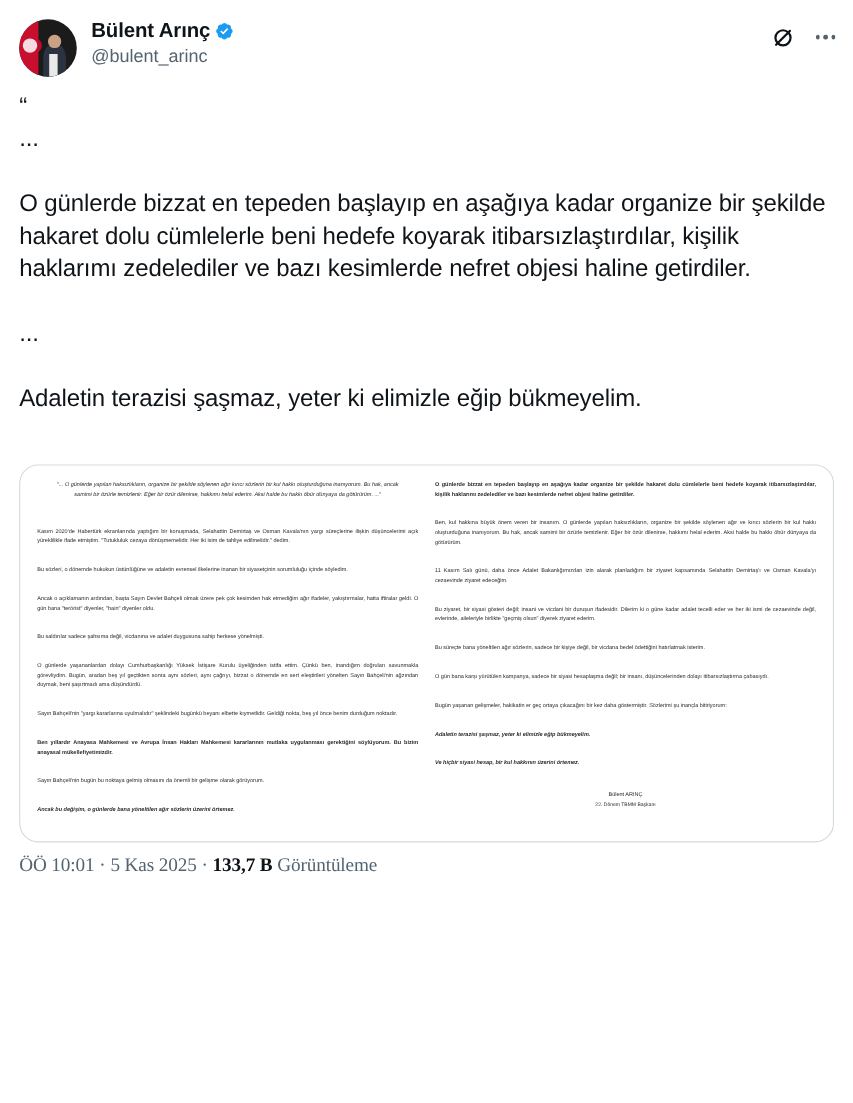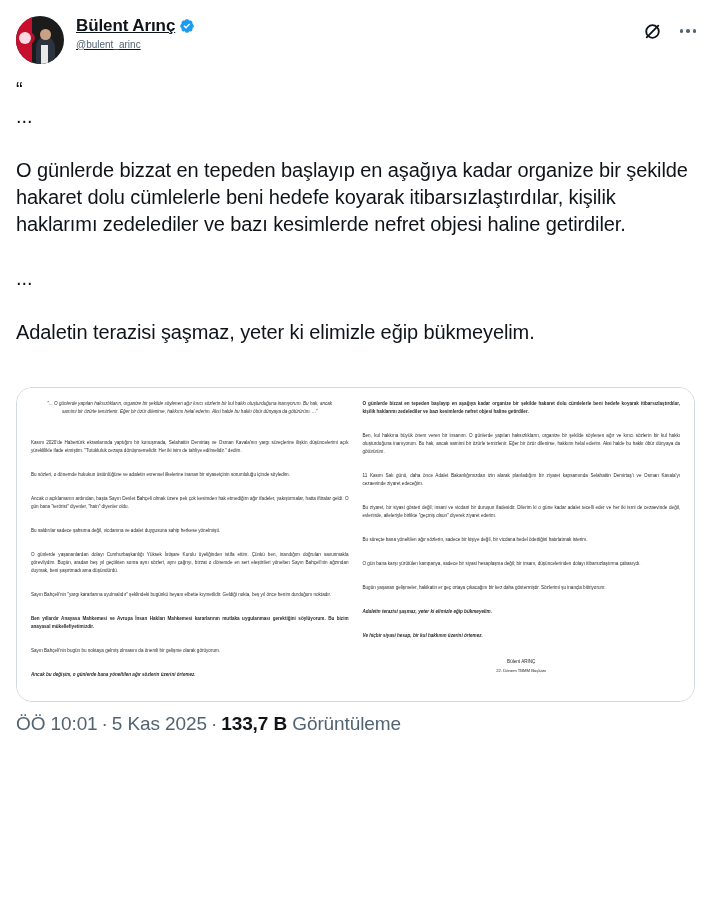--- a/index.html
+++ b/index.html
@@ -74,42 +74,41 @@
     height: 40%;
     background: #e9e9ea;
   }
 
   .name-block {
     margin-left: 12px;
     display: flex;
     flex-direction: column;
     justify-content: center;
     line-height: 1.15;
-    text-decoration: underline;
   }
   .display-name-row {
     display: flex;
     align-items: center;
     gap: 4px;
   }
   .display-name {
     font-size: 17px;
     font-weight: bold;
     color: #0f1419;
     letter-spacing: -0.1px;
   }
   .verified-badge {
     width: 16px;
     height: 16px;
     display: inline-block;
     flex: 0 0 16px;
     margin-top: 1px;
   }
   .handle {
-    font-size: 10px;
+    font-size: 15px;
     color: #536471;
     margin-top: 3px;
   }
 
   .header-actions {
     position: absolute;
     right: 12px;
     top: 20px;
     display: flex;
     align-items: center;
@@ -186,23 +185,24 @@
   .doc-col p.b { font-weight: bold; }
   .doc-col p.bi { font-weight: bold; font-style: italic; }
   .doc-col p.i { font-style: italic; }
   .doc-col p.sig-name { text-align: center; margin: 18px 0 1px 0; }
   .doc-col p.sig-role { text-align: center; font-size: 4.2px; }
   .doc-col .sp { display: block; height: 9px; }
 
   
   .tweet-footer {
     padding: 11px 16px 0 16px;
-    font-size: 19px;
+    font-size: 16px;
     color: #536471;
     letter-spacing: -0.1px;
+    font-family: Liberation Serif, serif;
   }
   .tweet-footer .views-count {
     color: #0f1419;
     font-weight: bold;
   }
   .sep { margin: 0 4px; }
 </style>
 </head>
 <body>
 

